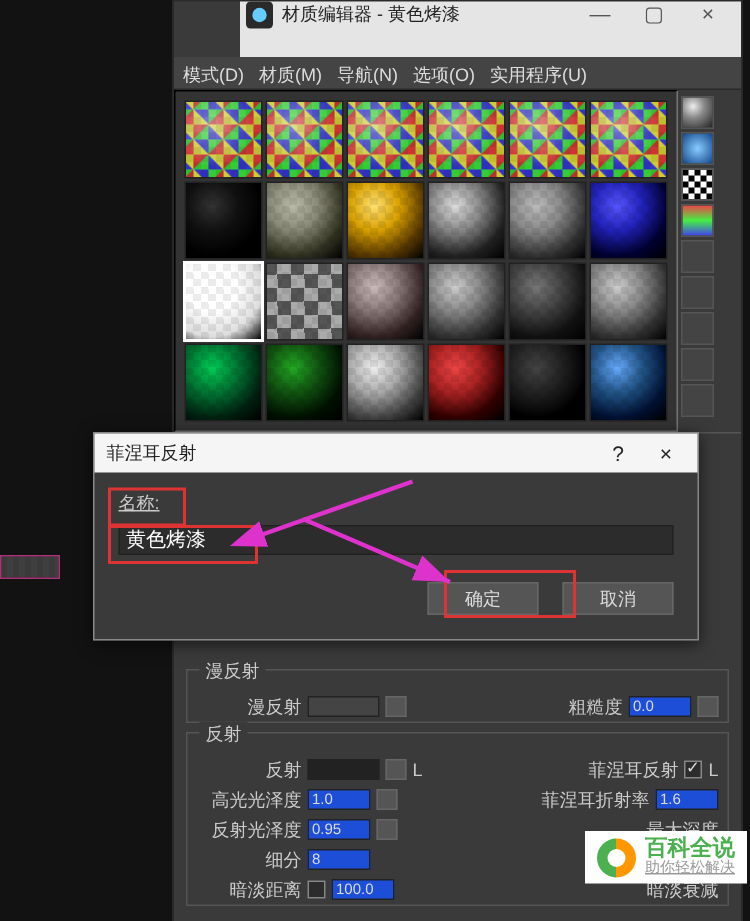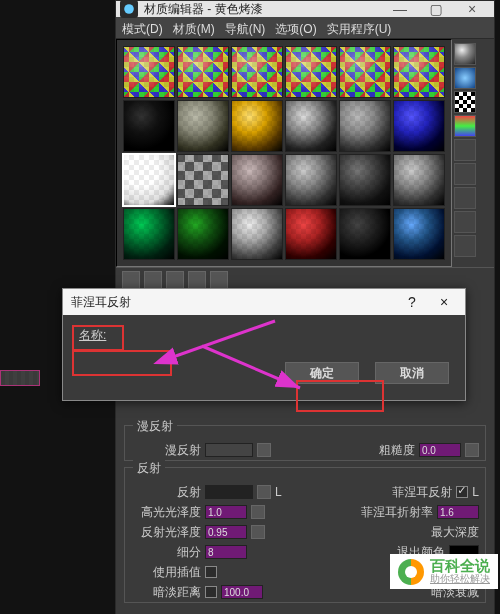--- a/index.html
+++ b/index.html
@@ -15,26 +15,27 @@
   }
   .main-window {
     position: absolute;
     left: 115px;
     top: 0;
     width: 380px;
     background: #3a3a3a;
     border: 1px solid #2a2a2a;
   }
   .titlebar {
-    height: 16px;
+    height: 37px;
     background: #e5e5e5;
     display: flex;
-    align-items: center;
+    align-items: flex-start;
     padding: 0 4px;
     color: #222;
+    margin-left: 44px;
   }
   .titlebar .app-icon {
     width: 18px; height: 18px;
     background: #2a2a2a;
     border-radius: 3px;
     margin-right: 6px;
     display: flex;
     align-items: center;
     justify-content: center;
   }
@@ -144,21 +145,21 @@
     padding: 0 6px;
   }
   .row .lbl { text-align: right; min-width: 70px; }
   .row .lbl.wide { min-width: 56px; }
   .colorbox {
     width: 48px; height: 14px;
     border: 1px solid #222;
   }
   .spinner {
     width: 42px; height: 14px;
-    background: #701a75;
+    background: #1d4ed8;
     border: 1px solid #222;
     color: #ddd;
     font-size: 10px;
     padding: 0 2px;
     display: flex;
     align-items: center;
   }
   .minibtn {
     width: 14px; height: 14px;
     background: #555;
@@ -198,21 +199,20 @@
     background: #2c2c2c;
     color: #fff;
     border: 1px solid #222;
     padding: 2px 4px;
   }
   .dialog .buttons {
     display: flex;
     justify-content: flex-end;
     gap: 16px;
     margin-top: 18px;
-    font-weight: bold;
   }
   .dialog .btn {
     width: 74px;
     height: 22px;
     background: #555;
     border: 1px solid #666;
     color: #ddd;
     display: flex;
     align-items: center;
     justify-content: center;
@@ -389,24 +389,20 @@
         <span>最大深度</span>
       </div>
       <div class="row">
         <span class="lbl">细分</span>
         <div class="spinner">8</div>
         <span style="flex:1"></span>
         <span>退出颜色</span>
         <div class="colorbox" style="width:30px;background:#000"></div>
       </div>
       <div class="row">
-        <span class="lbl">使用插值</span>
-        <div class="chk"></div>
-      </div>
-      <div class="row">
         <span class="lbl">暗淡距离</span>
         <div class="chk"></div>
         <div class="spinner">100.0</div>
         <span style="flex:1"></span>
         <span>暗淡衰减</span>
       </div>
 
     </div>
 
   </div>
@@ -414,20 +410,21 @@
 
 <div class="dialog">
   <div class="dialog-titlebar">
     <span>菲涅耳反射</span>
     <span class="spacer"></span>
     <span class="db">?</span>
     <span class="db">×</span>
   </div>
   <div class="body">
     <span class="field-label">名称:</span>
+    <input type="text" class="name" value="黄色烤漆" style="">
     <div class="buttons">
       <div class="btn">确定</div>
       <div class="btn">取消</div>
     </div>
   </div>
 </div>
 
 <div class="hl" style="left:72px; top:325px; width:52px; height:26px;"></div>
 <div class="hl" style="left:72px; top:350px; width:100px; height:26px;"></div>
 <div class="hl" style="left:296px; top:380px; width:88px; height:32px;"></div>

